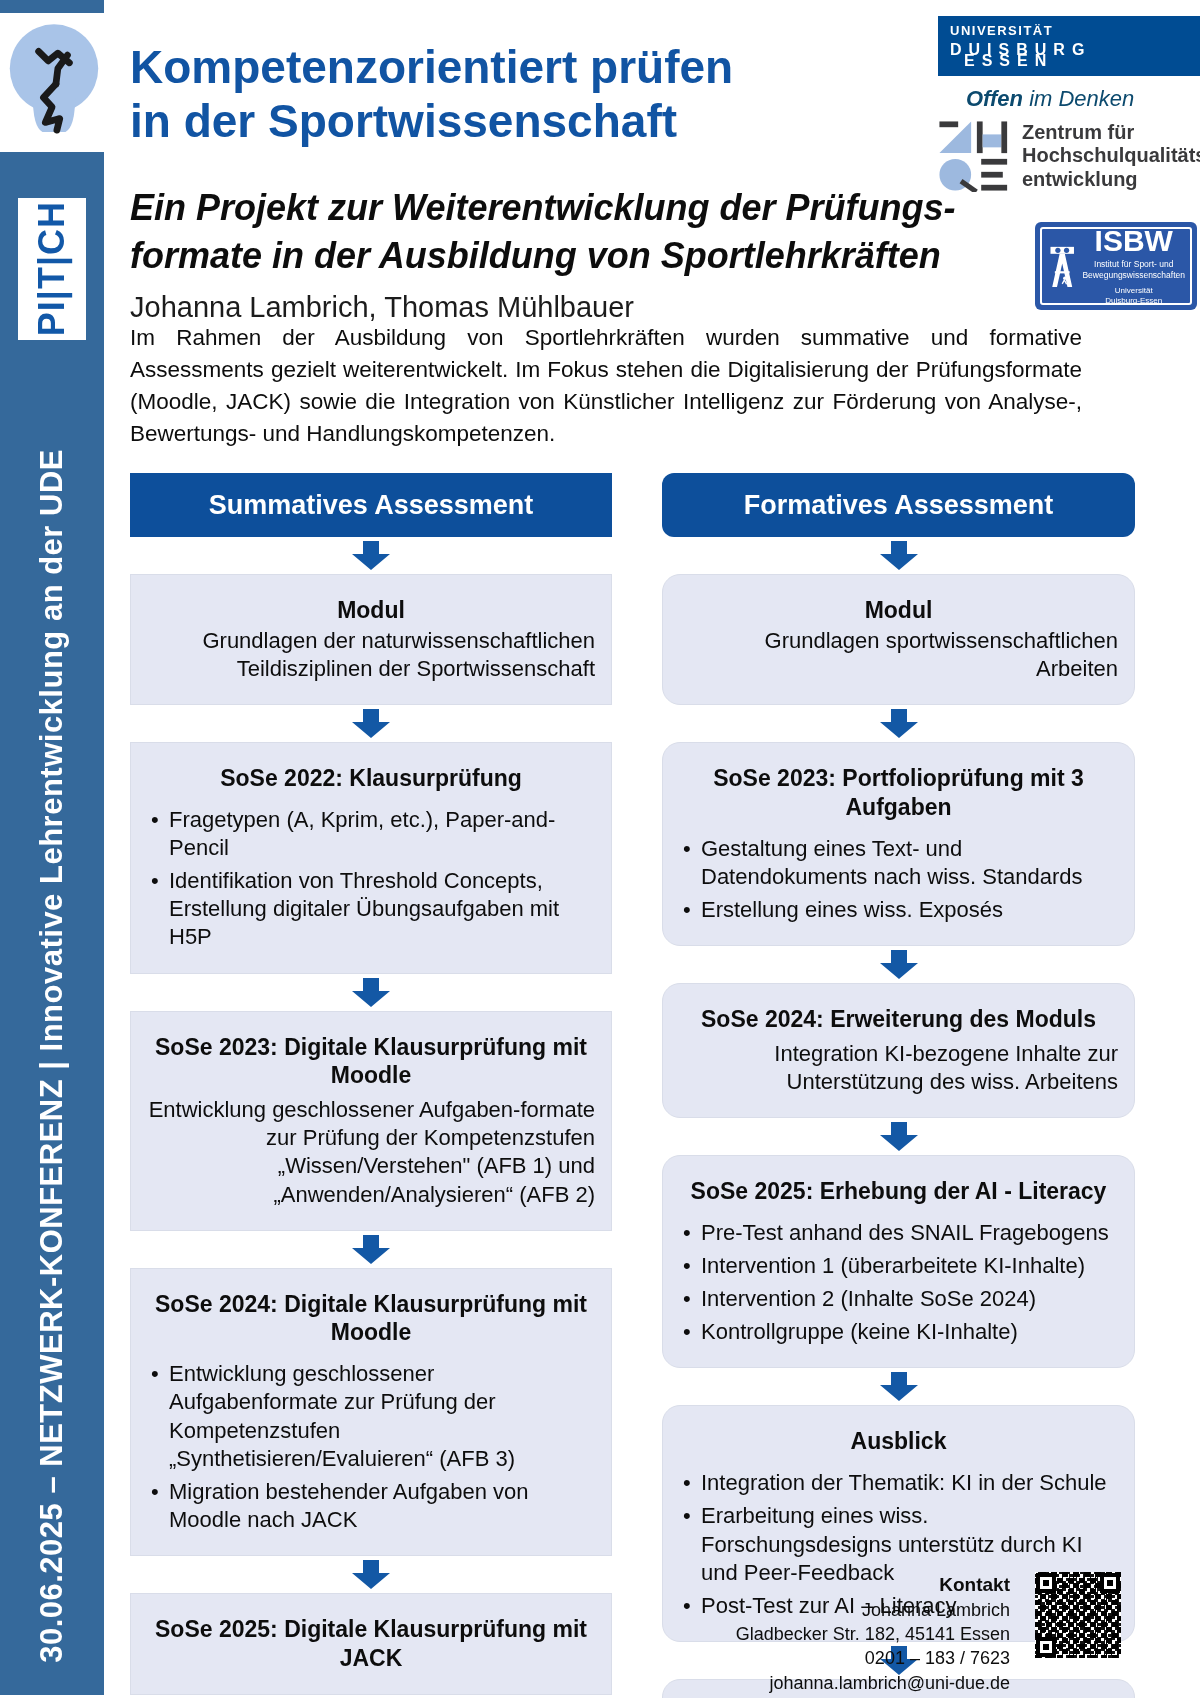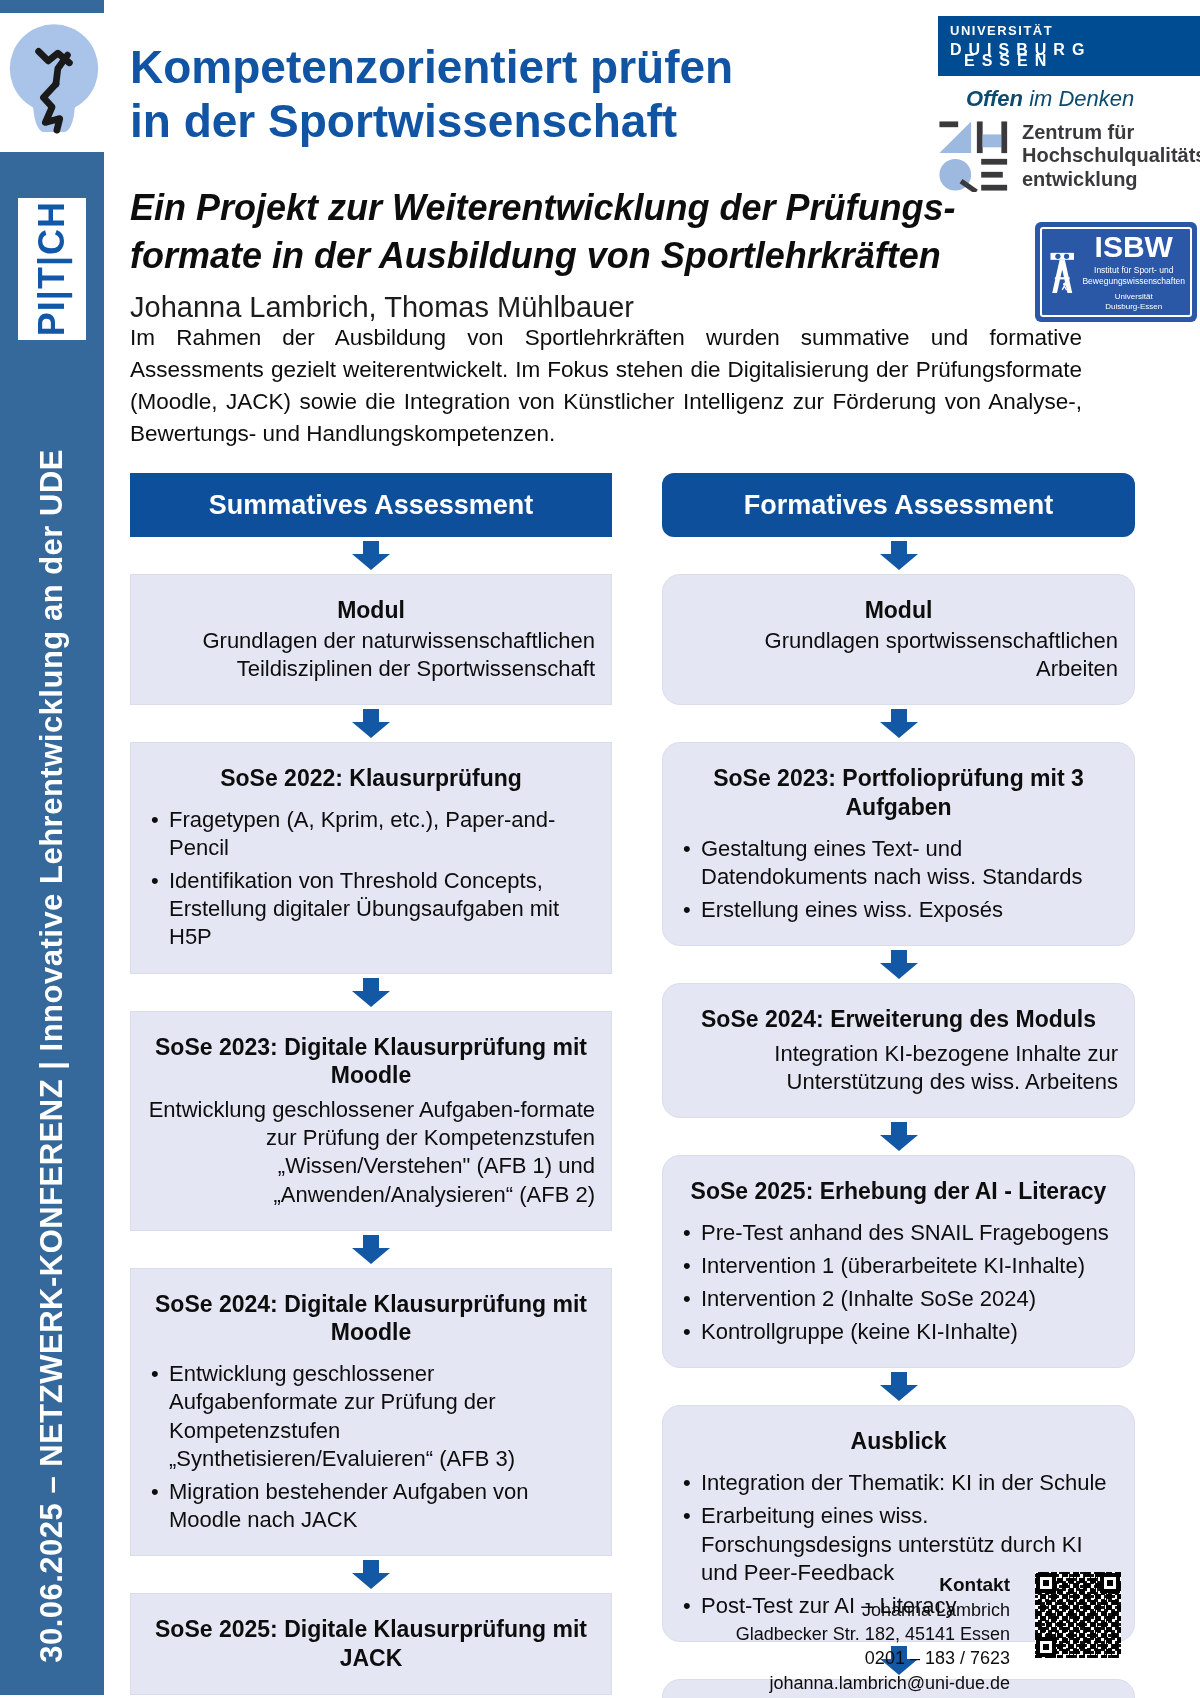--- a/index.html
+++ b/index.html
@@ -31,21 +31,21 @@
   .abstract{position:absolute;left:130px;top:322px;width:952px;font-size:22.5px;line-height:1.42;text-align:justify;color:#0d0d0d;}
   
   .ude-box{position:absolute;left:938px;top:16px;width:262px;height:60px;background:#004C93;color:#fff;padding:7px 0 0 12px;box-sizing:border-box;}
   .ude-line1{font-size:13px;font-weight:700;letter-spacing:1.5px;}
   .ude-line2{font-size:16px;font-weight:700;letter-spacing:7px;margin-top:3px;}
   .ude-line3{font-size:16px;font-weight:700;letter-spacing:7px;margin-top:-7px;margin-left:14px;}
   .ude-claim{position:absolute;left:966px;top:86px;font-size:22px;font-style:italic;color:#0c4a6e;}
   .ude-claim b{font-weight:700;}
   .zhqe{position:absolute;left:938px;top:120px;display:flex;gap:12px;align-items:center;}
   .zhqe-text{font-size:20px;font-weight:700;color:#3A3A3C;line-height:1.18;}
-  .isbw{position:absolute;left:1035px;top:222px;width:162px;height:100px;background:#2B57A7;border-radius:6px;padding:5px;box-sizing:border-box;}
+  .isbw{position:absolute;left:1035px;top:222px;width:162px;height:88px;background:#2B57A7;border-radius:6px;padding:5px;box-sizing:border-box;}
   .isbw-inner{border:2px solid #fff;border-radius:3px;height:100%;box-sizing:border-box;display:flex;align-items:center;gap:5px;padding:3px 5px;}
   .isbw-right{color:#fff;text-align:center;flex:1;}
   .isbw-acronym{font-size:30px;font-weight:700;line-height:1;}
   .isbw-small{font-size:8.5px;line-height:1.25;margin-top:3px;}
   .isbw-uni{font-size:8px;line-height:1.25;margin-top:5px;}
   
   .flow{position:absolute;left:130px;top:473px;display:flex;gap:50px;}
   .col{display:flex;flex-direction:column;}
   .col-left{width:482px;}
   .col-right{width:473px;}

